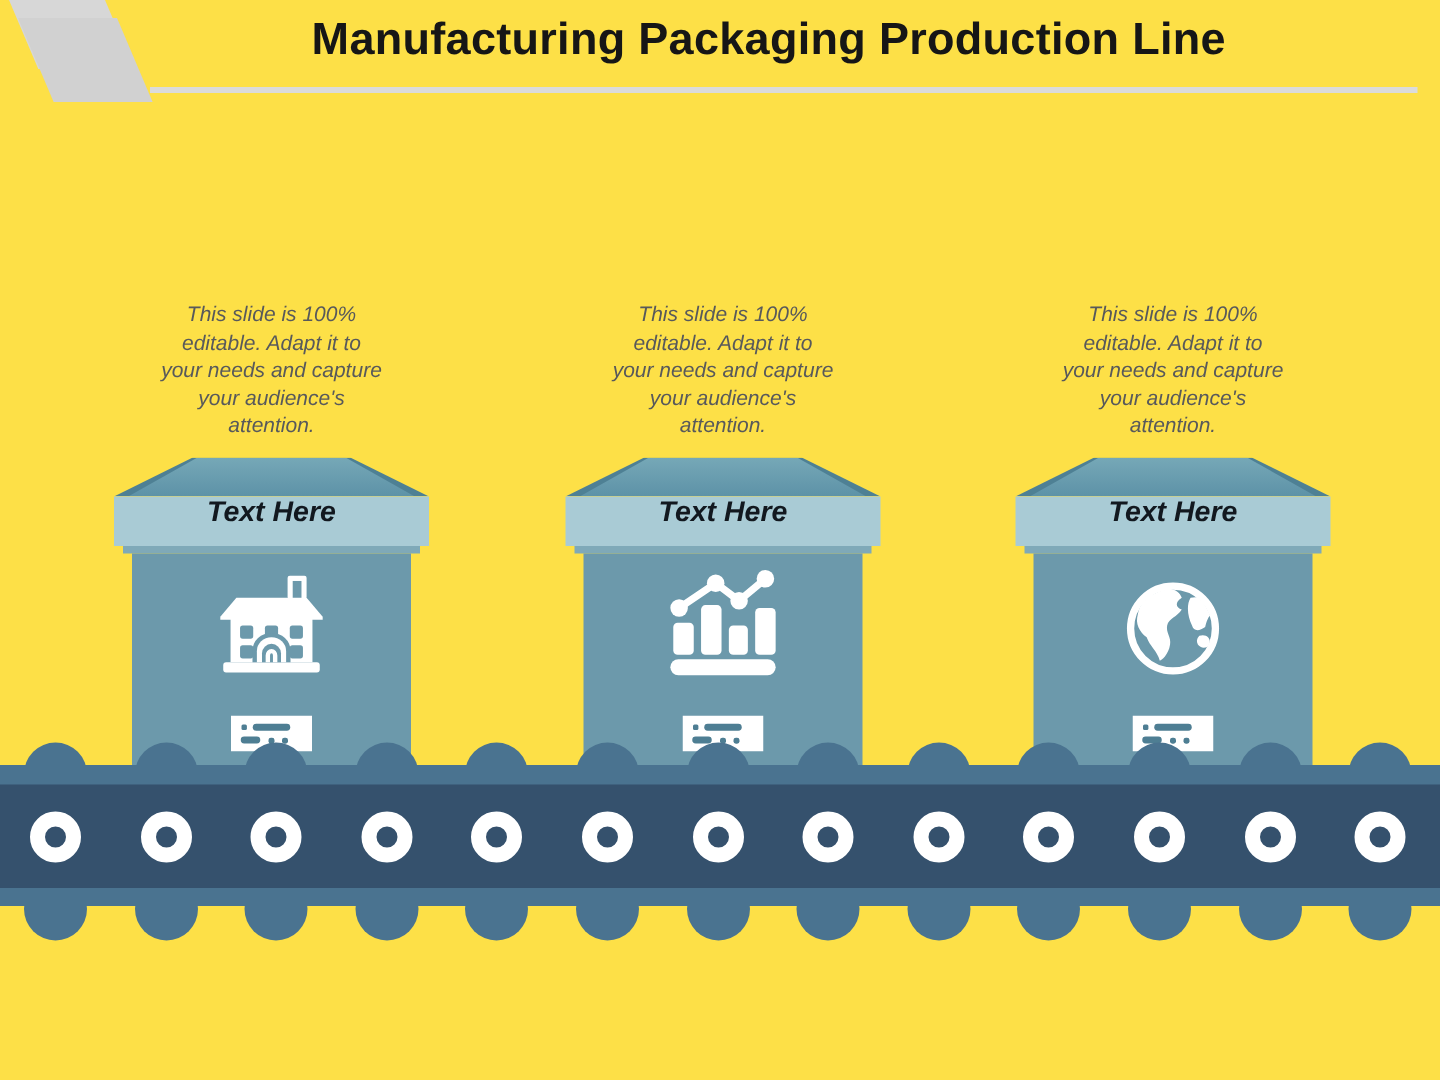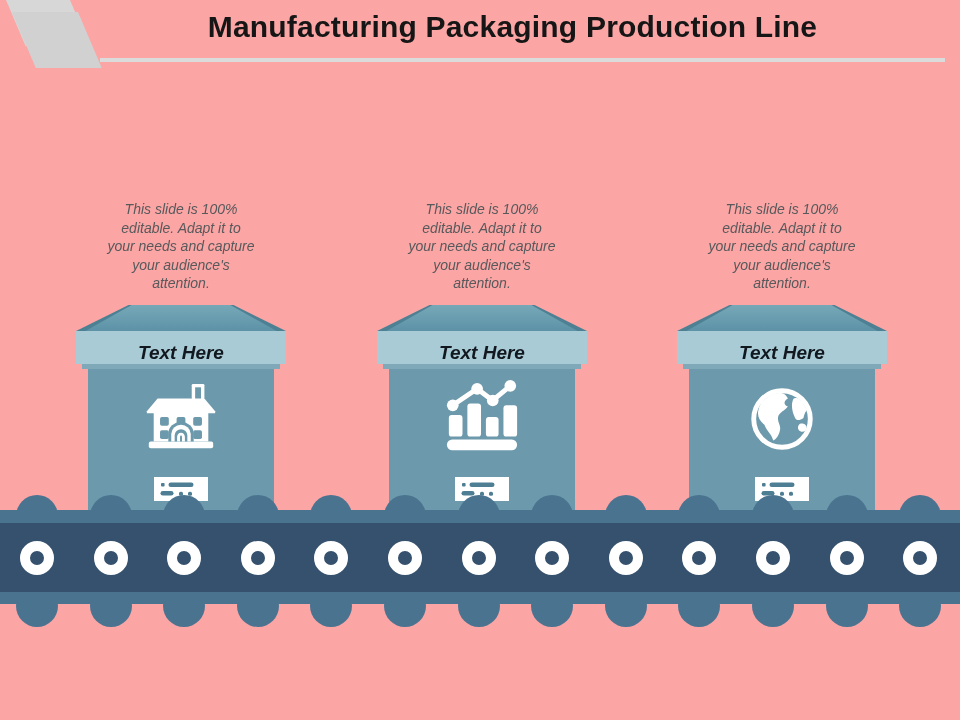--- a/index.html
+++ b/index.html
@@ -8,21 +8,21 @@
     --c-lid-side:#4E8094;
     --c-step:#7FA9B8;
     --c-belt:#4A7390;
     --c-belt-inner:#35516D;
     --c-mark:#4E7E93;
     --c-text-gray:#58595B;
     --c-rule:#DBDBDB;
   }
   html,body{margin:0;padding:0;background:#fff;}
   .slide{
-    position:relative;width:960px;height:720px;background:#fca5a5;
+    position:relative;width:960px;height:720px;background:#fde047;
     overflow:hidden;font-family:"Liberation Sans",sans-serif;
   }
   
   .para{position:absolute;transform:skewX(23deg);transform-origin:top left;}
   .para1{left:6px;top:0;width:64px;height:46px;background:#D7D7D7;}
   .para2{left:12px;top:12px;width:66px;height:56px;background:#D1D1D1;}
   
   .title{
     position:absolute;top:10px;left:65px;width:895px;margin:0;
     text-align:center;font-size:30px;font-weight:bold;color:#161616;
@@ -42,21 +42,21 @@
     -webkit-clip-path:polygon(25% 0,75% 0,100% 100%,0 100%);
     clip-path:polygon(25% 0,75% 0,100% 100%,0 100%);
   }
   .lid-face{
     position:absolute;inset:0;background:linear-gradient(#76a8b7,#5d92a7);
     -webkit-clip-path:polygon(26.5% 0,73.5% 0,95.5% 100%,4.5% 100%);
     clip-path:polygon(26.5% 0,73.5% 0,95.5% 100%,4.5% 100%);
   }
   .band{
     position:absolute;top:131px;left:15px;width:210px;height:33px;
-    background:var(--c-band);display:flex;align-items:flex-end;justify-content:center;
+    background:var(--c-band);display:flex;align-items:flex-start;justify-content:center;
   }
   .band span{font-size:19px;font-weight:bold;font-style:italic;color:#12181f;}
   .step{position:absolute;top:164px;left:21px;width:198px;height:5px;background:var(--c-step);}
   .bodybox{
     position:absolute;top:169px;left:27px;width:186px;height:145px;
     background:var(--c-body);display:flex;flex-direction:column;align-items:center;
   }
   .icon{width:78px;height:78px;margin-top:11px;}
   .ship{position:absolute;bottom:13px;left:50%;transform:translateX(-50%);width:54px;height:24px;}
   .hole{fill:var(--c-body);}

